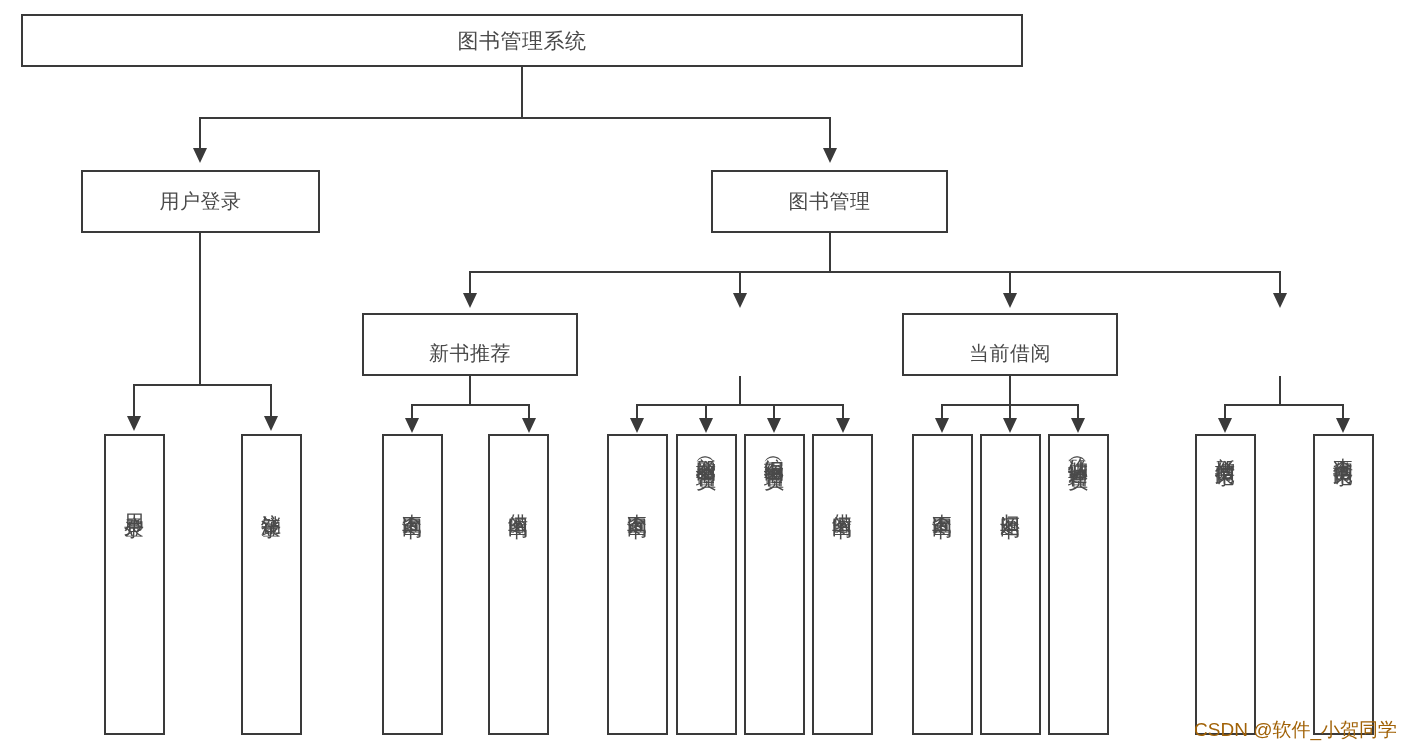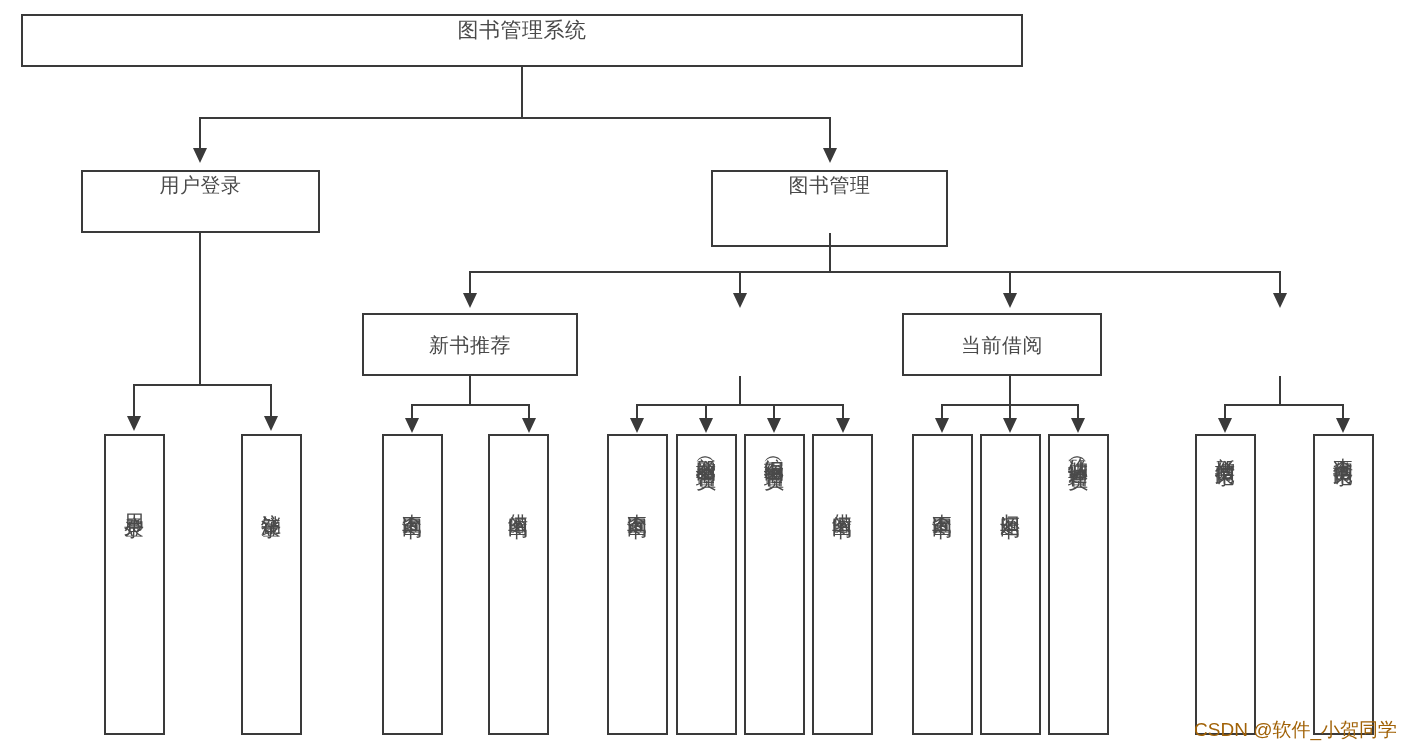--- a/index.html
+++ b/index.html
@@ -18,20 +18,21 @@
     overflow: hidden;
   }
 
   
   .node {
     position: absolute;
     box-sizing: border-box;
     background: #ffffff;
     border: 2px solid #3a3a3a;
     display: flex;
+    align-items: center;
     justify-content: center;
   }
   .node .label {
     color: #4a4a4a;
     letter-spacing: 0.5px;
     white-space: nowrap;
   }
   .node.root .label { font-size: 21px; }
   .node.lvl2 .label { font-size: 20px; }
   .node.lvl3 .label { font-size: 20px; margin-top: 17px; }
@@ -93,21 +94,21 @@
   <div class="vline" style="left:521px; top:67px; height:51px;"></div>
   <div class="hline" style="left:199px; top:117px; width:632px;"></div>
   <div class="vline" style="left:199px; top:117px; height:33px;"></div>
   <div class="arrow" style="left:193px; top:148px;"></div>
   <div class="vline" style="left:829px; top:117px; height:33px;"></div>
   <div class="arrow" style="left:823px; top:148px;"></div>
 
   <div class="node lvl2" style="left:81px; top:170px; width:239px; height:63px;">
     <span class="label">用户登录</span>
   </div>
-  <div class="node lvl2" style="left:711px; top:170px; width:237px; height:77px;">
+  <div class="node lvl2" style="left:711px; top:170px; width:237px; height:63px;">
     <span class="label">图书管理</span>
   </div>
 
   <div class="vline" style="left:199px; top:233px; height:152px;"></div>
   <div class="hline" style="left:133px; top:384px; width:138px;"></div>
   <div class="vline" style="left:133px; top:384px; height:34px;"></div>
   <div class="arrow" style="left:127px; top:416px;"></div>
   <div class="vline" style="left:270px; top:384px; height:34px;"></div>
   <div class="arrow" style="left:264px; top:416px;"></div>
 
@@ -118,21 +119,21 @@
   <div class="vline" style="left:739px; top:271px; height:24px;"></div>
   <div class="arrow" style="left:733px; top:293px;"></div>
   <div class="vline" style="left:1009px; top:271px; height:24px;"></div>
   <div class="arrow" style="left:1003px; top:293px;"></div>
   <div class="vline" style="left:1279px; top:271px; height:24px;"></div>
   <div class="arrow" style="left:1273px; top:293px;"></div>
 
   <div class="node lvl3" style="left:362px; top:313px; width:216px; height:63px;">
     <span class="label">新书推荐</span>
   </div>
-  <div class="node lvl3" style="left:902px; top:313px; width:200px; height:63px;">
+  <div class="node lvl3" style="left:902px; top:313px; width:216px; height:63px;">
     <span class="label">当前借阅</span>
   </div>
 
   <div class="vline" style="left:469px; top:376px; height:29px;"></div>
   <div class="hline" style="left:411px; top:404px; width:118px;"></div>
   <div class="vline" style="left:411px; top:404px; height:16px;"></div>
   <div class="arrow" style="left:405px; top:418px;"></div>
   <div class="vline" style="left:528px; top:404px; height:16px;"></div>
   <div class="arrow" style="left:522px; top:418px;"></div>
 

